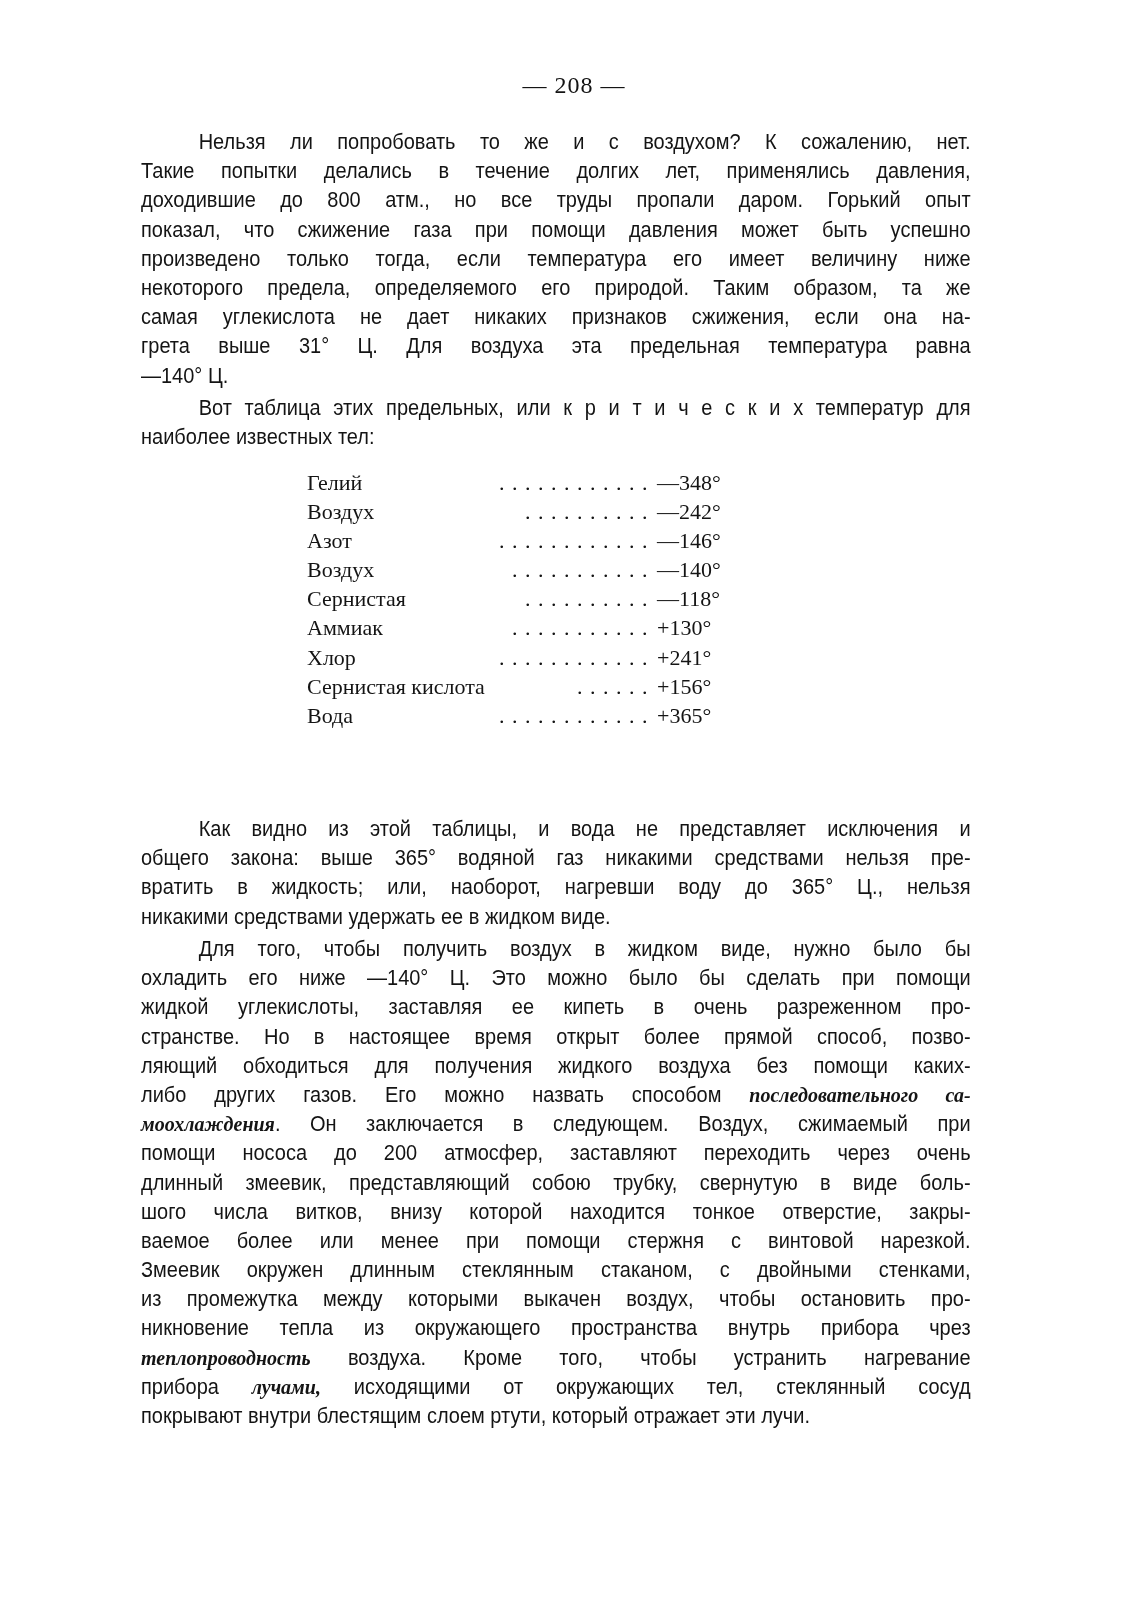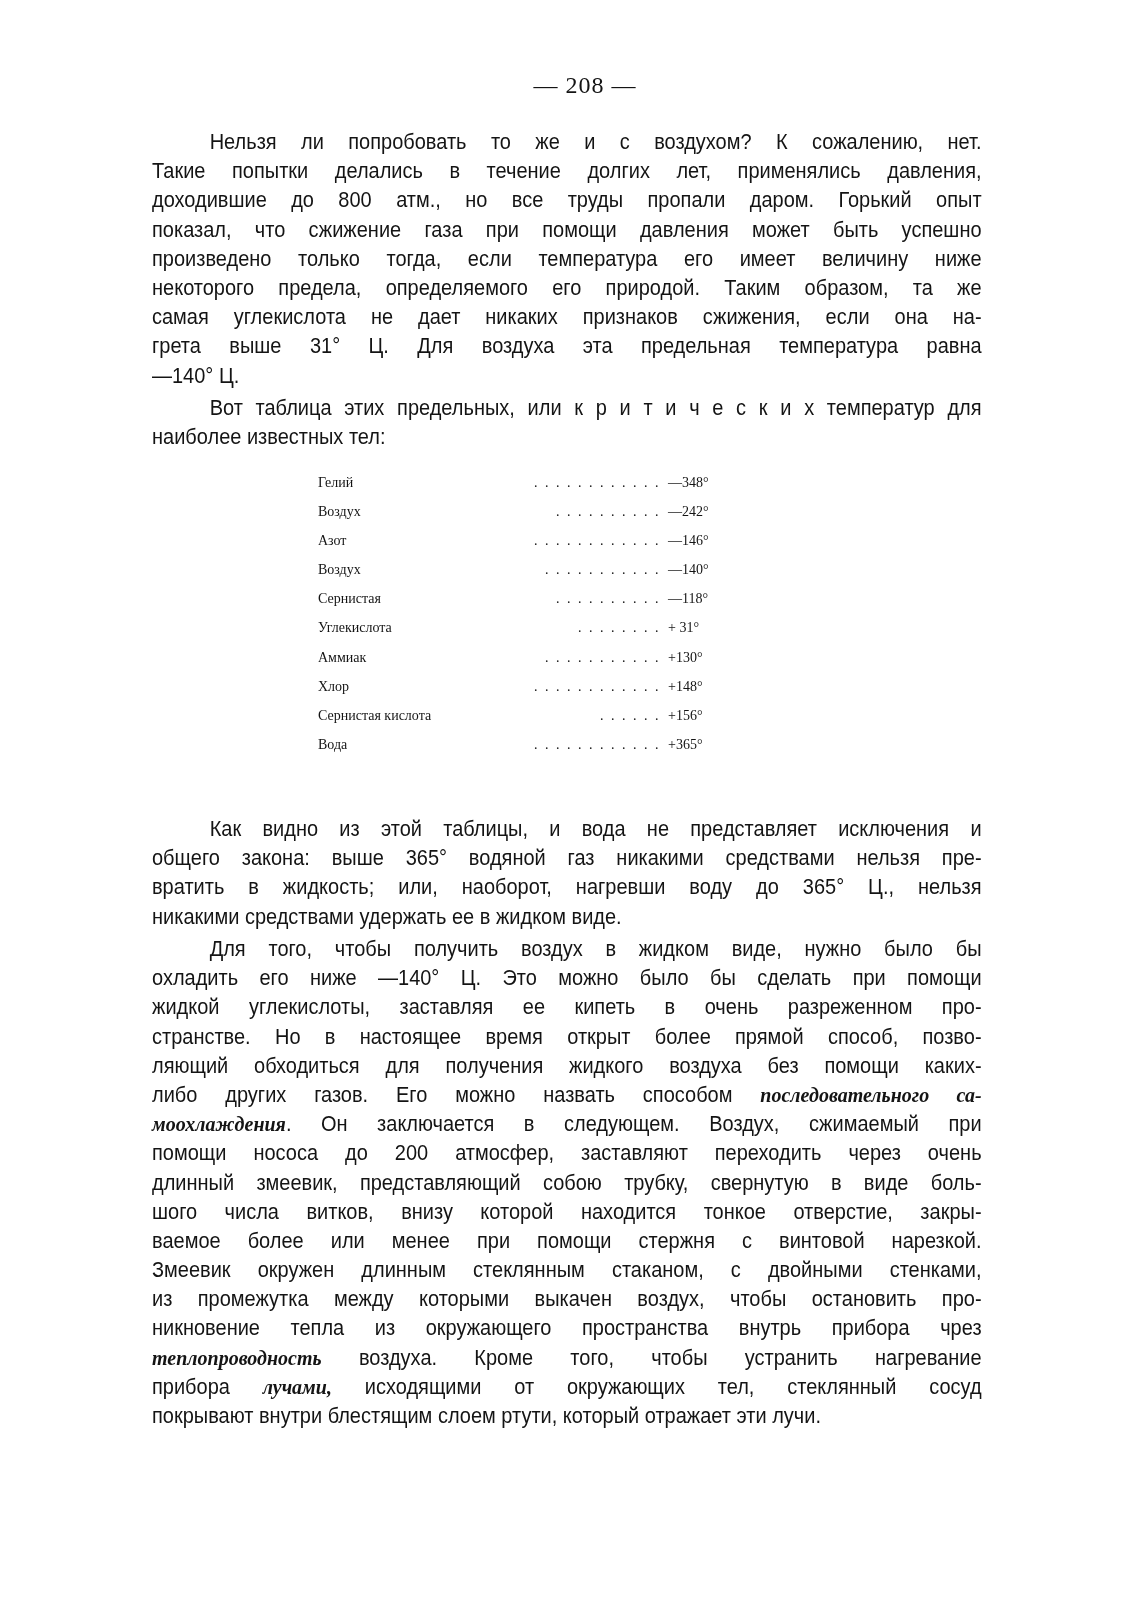--- a/index.html
+++ b/index.html
@@ -1,17 +1,17 @@
 <!DOCTYPE html>
 <html><head>
 <meta charset="utf-8">
 <style>
   html, body { margin: 0; padding: 0; background: #ffffff; }
   body { width: 1140px; height: 1624px; position: relative; overflow: hidden; color: #141414; }
-  .page { position: absolute; left: 15px; top: 0; width: 948px; height: 1624px; }
+  .page { position: absolute; left: 4px; top: 0; width: 948px; height: 1624px; }
   .page-number {
     position: absolute; top: 72px; left: 0; width: 1140px; text-align: center;
     font-family: "Liberation Serif", serif; font-size: 24px; letter-spacing: 1px;
   }
   .body-text {
     position: absolute; left: 137px; width: 830px;
     font-family: "Liberation Sans", sans-serif; font-size: 21.5px;
     transform: scaleX(0.93); transform-origin: left top;
   }
   .line { height: 29.2px; line-height: 29.2px; white-space: nowrap; text-align: justify; text-align-last: justify; width: 892px; }
@@ -19,21 +19,21 @@
   .line.indent { padding-left: 62px; width: 830px; }
   .para1 { top: 128px; }
   .para2 { top: 394px; }
   .table {
     position: absolute; left: 303px; top: 468px; width: 500px;
     font-family: "Liberation Serif", serif;
   }
   .table-head { height: 30px; position: relative; font-size: 16px; }
   .th-substance { position: absolute; left: 32px; top: 6px; letter-spacing: 4px; font-weight: bold; }
   .th-temp { position: absolute; left: 260px; top: 6px; font-family: "Liberation Sans", sans-serif; font-size: 15.5px; font-weight: bold; transform: scaleX(0.92); transform-origin: left top; }
-  .table-row { height: 29.1px; line-height: 29.1px; font-size: 14px; position: relative; white-space: nowrap; }
+  .table-row { height: 29.1px; line-height: 29.1px; font-size: 22px; position: relative; white-space: nowrap; }
   .row-name { position: absolute; left: 0; top: 0; }
   .row-dots { position: absolute; top: 0; right: 152px; letter-spacing: 7.5px; color: #141414; }
   .row-value { position: absolute; left: 350px; top: 0; }
   .para3 { top: 815px; }
   .para4 { top: 935px; }
   em.it { font-family: "Liberation Serif", serif; font-style: italic; font-weight: bold; }
 </style>
 </head>
 <body>
 
@@ -78,33 +78,28 @@
       <span class="row-name">Воздух</span>
       <span class="row-dots">...........</span>
       <span class="row-value">—140°</span>
     </div>
     <div class="table-row">
       <span class="row-name">Сернистая</span>
       <span class="row-dots">..........</span>
       <span class="row-value">—118°</span>
     </div>
     <div class="table-row">
-      <span class="row-name">Углекислота</span>
-      <span class="row-dots">........</span>
-      <span class="row-value">+ 31°</span>
-    </div>
-    <div class="table-row">
       <span class="row-name">Аммиак</span>
       <span class="row-dots">...........</span>
       <span class="row-value">+130°</span>
     </div>
     <div class="table-row">
       <span class="row-name">Хлор</span>
       <span class="row-dots">............</span>
-      <span class="row-value">+148°</span>
+      <span class="row-value">+241°</span>
     </div>
     <div class="table-row">
       <span class="row-name">Сернистая кислота</span>
       <span class="row-dots">......</span>
       <span class="row-value">+156°</span>
     </div>
     <div class="table-row">
       <span class="row-name">Вода</span>
       <span class="row-dots">............</span>
       <span class="row-value">+365°</span>

